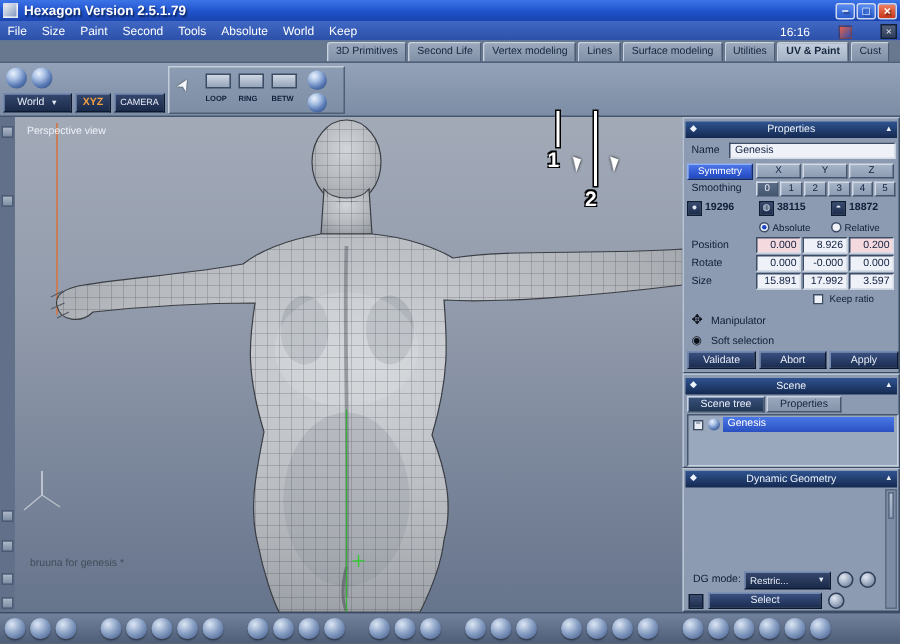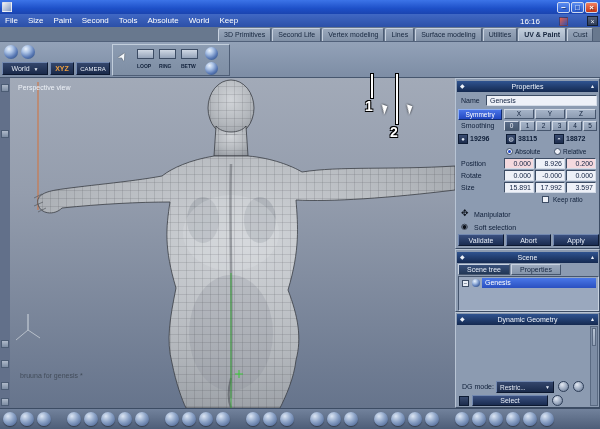--- a/index.html
+++ b/index.html
@@ -72,20 +72,21 @@
 .annline{position:absolute;width:2px;background:#fff;box-shadow:0 0 0 1px #000;z-index:40}
 .annnum{position:absolute;color:#fff;font-size:14px;font-weight:bold;z-index:40;text-shadow:-1px -1px 0 #000,1px -1px 0 #000,-1px 1px 0 #000,1px 1px 0 #000}
 </style>
 </head>
 <body>
 
 <div id="root">
 
   <div class="titlebar">
     <span class="appicon"></span>
+    <span>Hexagon Version 2.5.1.79</span>
     <span class="winbtns">
       <span class="winbtn">−</span>
       <span class="winbtn">□</span>
       <span class="winbtn close">×</span>
     </span>
   </div>
 
   <div class="menubar">
     <span class="menuitem">File</span>
     <span class="menuitem">Size</span>

